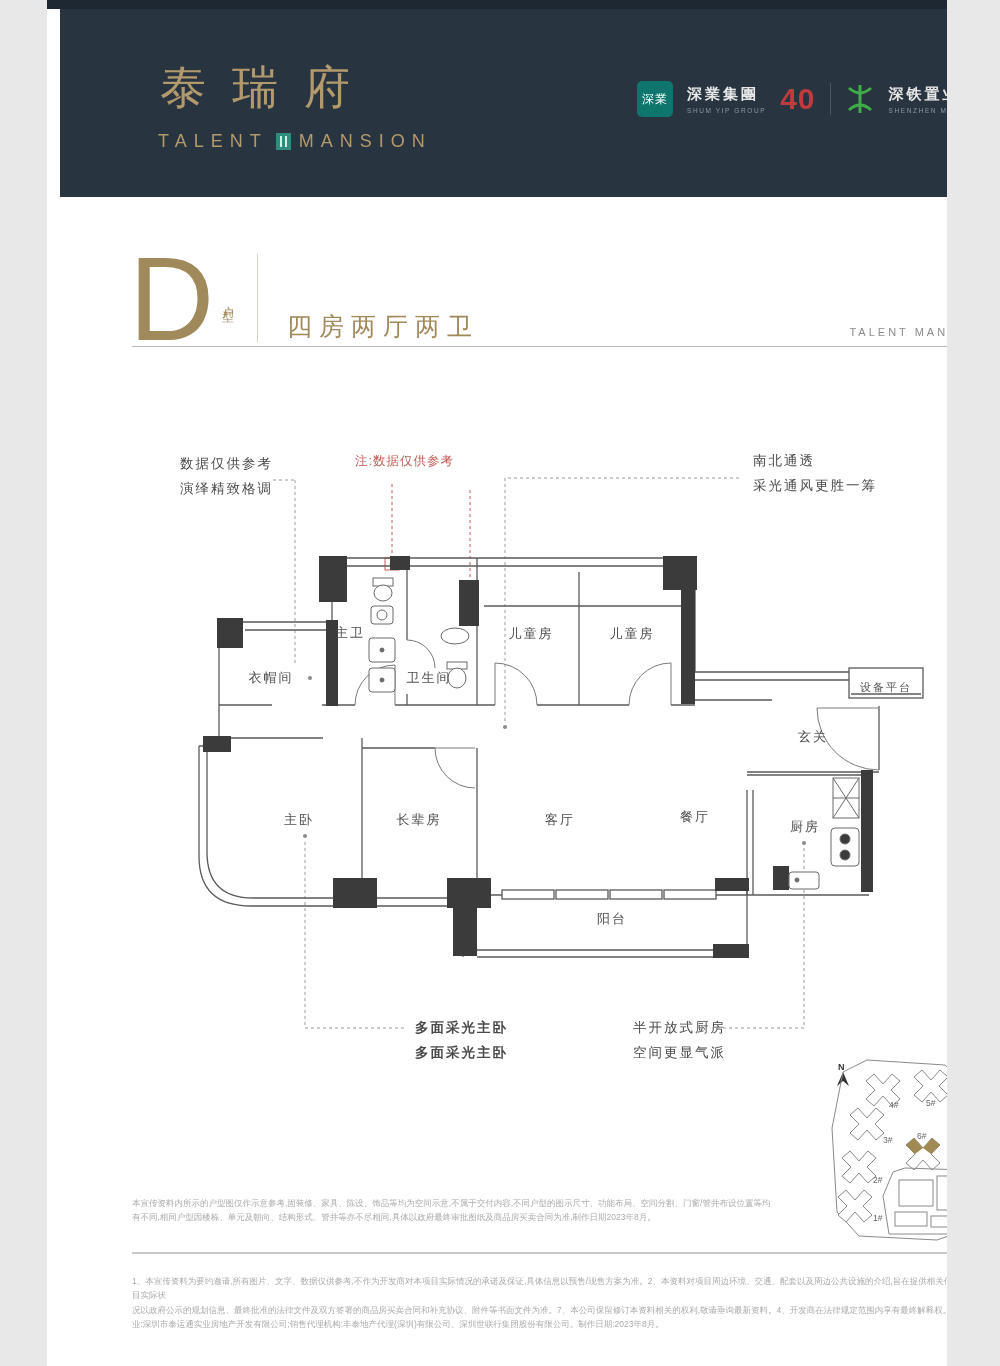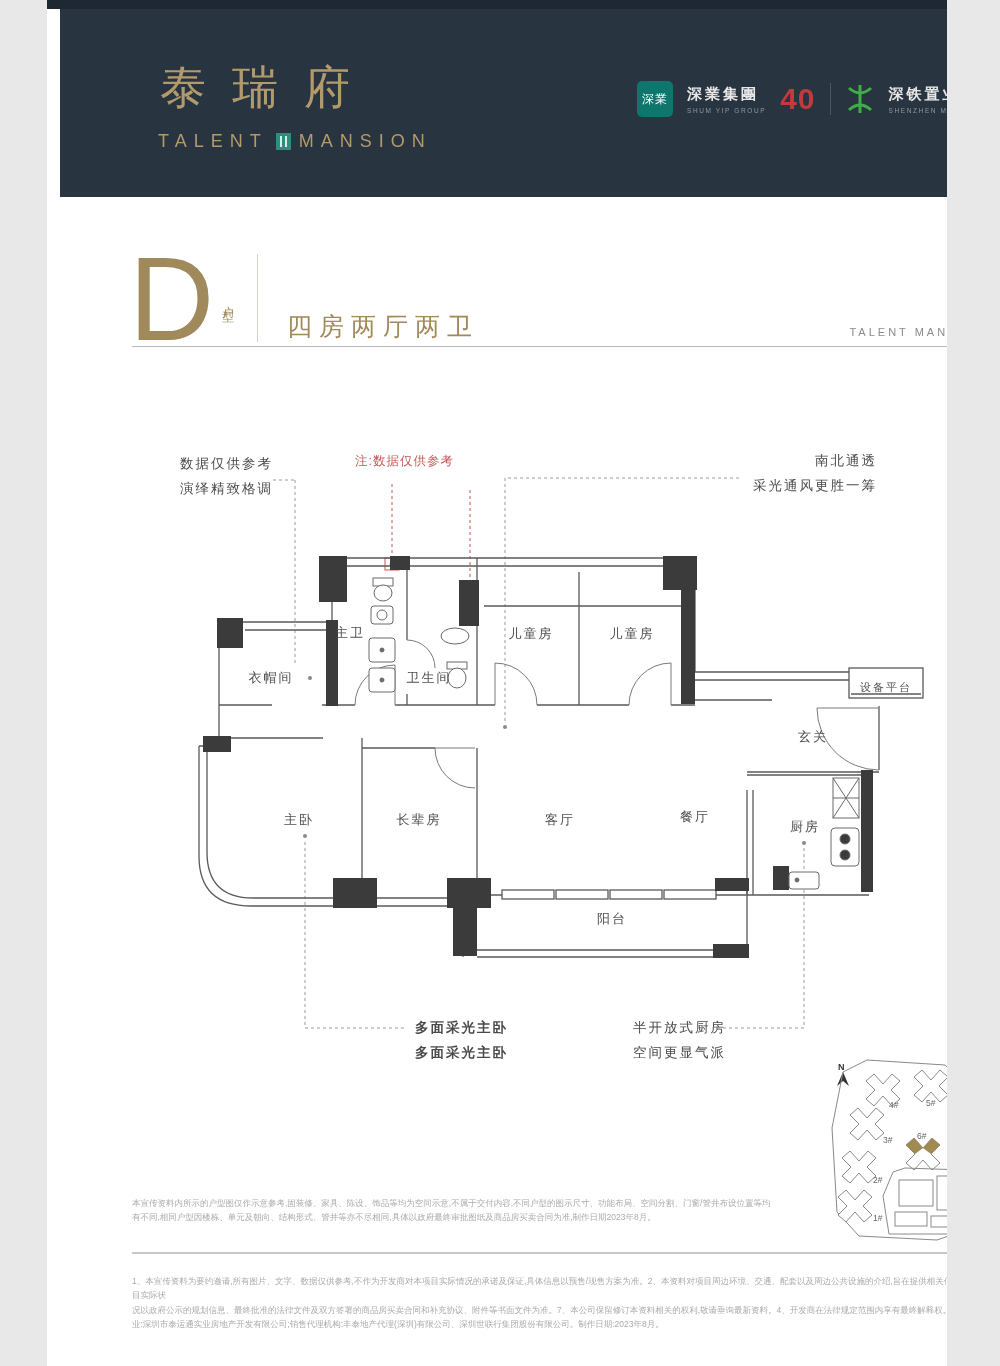--- a/index.html
+++ b/index.html
@@ -29,21 +29,21 @@
   #area-prefix{margin-top:12px;color:#a08a5c;font-size:11.5px;letter-spacing:2px;line-height:1.9;}
   #area-value{color:#a08a5c;font-size:60px;font-weight:400;line-height:1;}
   #area-sup{color:#a08a5c;font-size:22px;vertical-align:top;position:relative;top:-2px;}
   #layout-line{left:240px;top:310px;color:#a08a5c;font-size:25px;letter-spacing:7px;}
   #tm-watermark{left:0;top:326px;width:912px;text-align:right;color:#8b8b8b;font-size:11px;letter-spacing:3px;padding-left:28px;}
   #tm-rule{left:85px;top:346px;width:827px;height:1px;background:#b9b9b9;}
   
   .ann{font-size:13.5px;color:#4a4a4a;letter-spacing:2px;line-height:1.85;}
   #ann-tl{left:133px;top:452px;}
   #ann-note{left:308px;top:453px;color:#c05a55;font-size:12.5px;letter-spacing:1px;}
-  #ann-tr{left:706px;top:449px;text-align:right;}
+  #ann-tr{left:706px;top:449px;}
   #ann-bl{left:368px;top:1016px;font-weight:bold;}
   #ann-br{left:586px;top:1016px;}
   
   #disc1{left:85px;top:1196px;width:640px;font-size:8.5px;color:#ababab;line-height:1.7;}
   #bottom-rule{left:85px;top:1252px;width:835px;height:2px;background:#c9c9c9;}
   #disc2{left:85px;top:1274px;width:845px;font-size:8.5px;color:#ababab;line-height:1.7;}
   svg{position:absolute;left:0;top:0;}
   svg text{font-family:"Liberation Sans","DejaVu Sans",sans-serif;}
 </style>
 </head>

